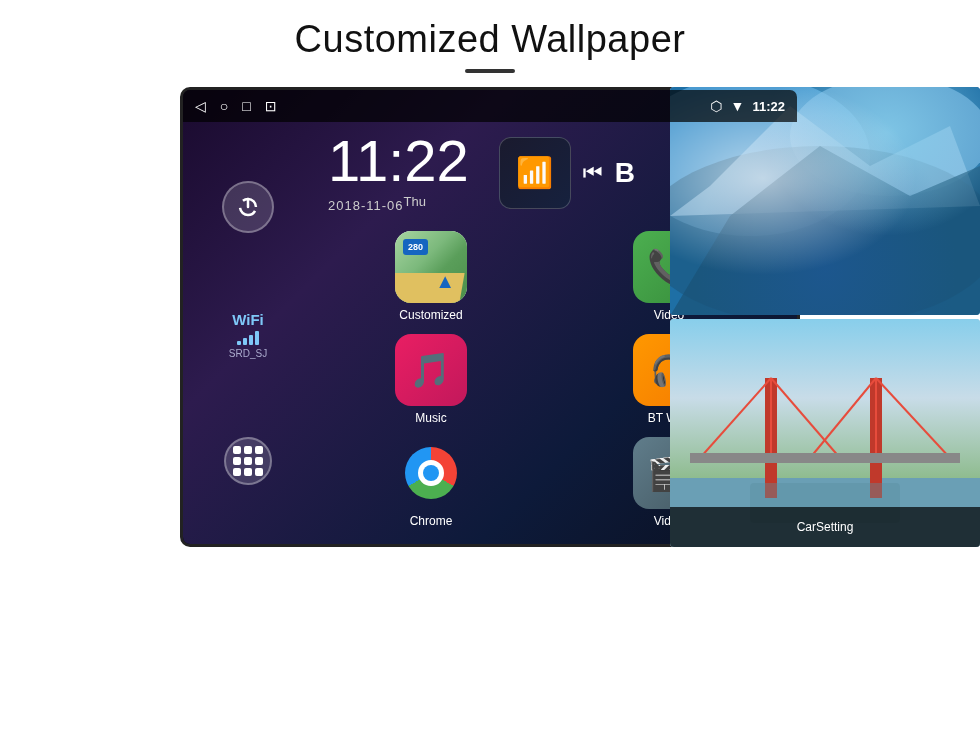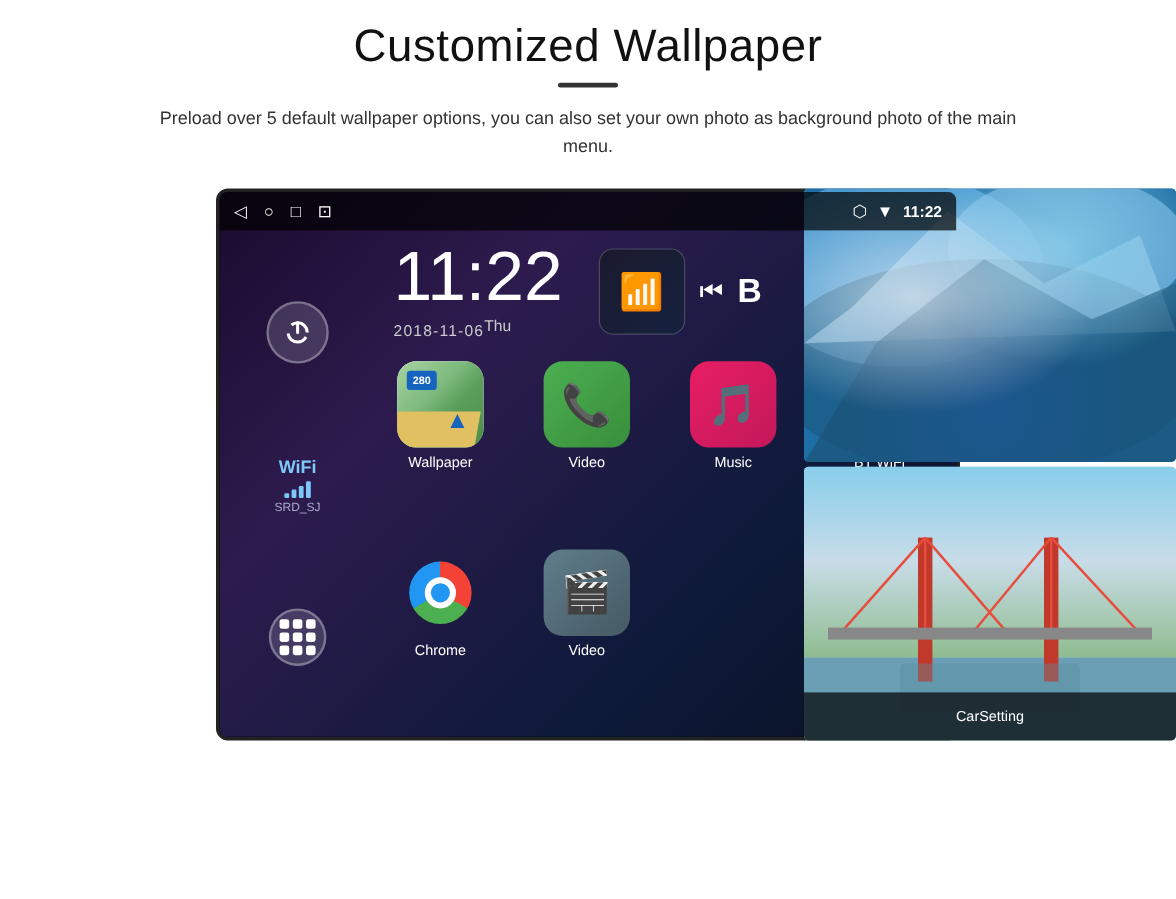--- a/index.html
+++ b/index.html
@@ -279,22 +279,22 @@
 
     .letter-b {
       color: #fff;
       font-size: 28px;
       font-weight: bold;
     }
 
     
     .app-grid {
       display: grid;
-      grid-template-columns: repeat(4, 1fr);
-      gap: 24px;
+      grid-template-columns: repeat(2, 1fr);
+      gap: 12px;
       padding: 8px 15px 24px 5px;
       flex: 1;
     }
 
     .app-item {
       display: flex;
       flex-direction: column;
       align-items: center;
       gap: 5px;
       cursor: pointer;
@@ -477,21 +477,20 @@
   </style>
 </head>
 <body>
 
 <div class="page-wrapper">
 
   <h1 class="page-title">Customized Wallpaper</h1>
 
   <div class="title-divider"></div>
 
-  <p class="page-subtitle">Preload over 5 default wallpaper options, you can also set your own photo as background photo of the main menu.</p>
 
   <div class="device-section">
 
     <div class="android-device">
       <div class="device-bg"></div>
 
       <div class="status-bar">
         <div class="status-bar-left">
           <span class="status-icon">◁</span>
           <span class="status-icon">○</span>
@@ -561,21 +560,21 @@
 
         <div class="app-grid">
 
           <div class="app-item">
             <div class="app-icon nav-icon" style="width:72px;height:72px;">
               <div class="nav-map-bg"></div>
               <div class="nav-road"></div>
               <div class="nav-shield">280</div>
               <span class="nav-pin">▲</span>
             </div>
-            <span class="app-label">Wallpaper</span>
+            <span class="app-label">Customized</span>
           </div>
 
           <div class="app-item">
             <div class="app-icon phone-icon">
               <span style="color:white;font-size:34px;">📞</span>
             </div>
             <span class="app-label">Video</span>
           </div>
 
           <div class="app-item">

